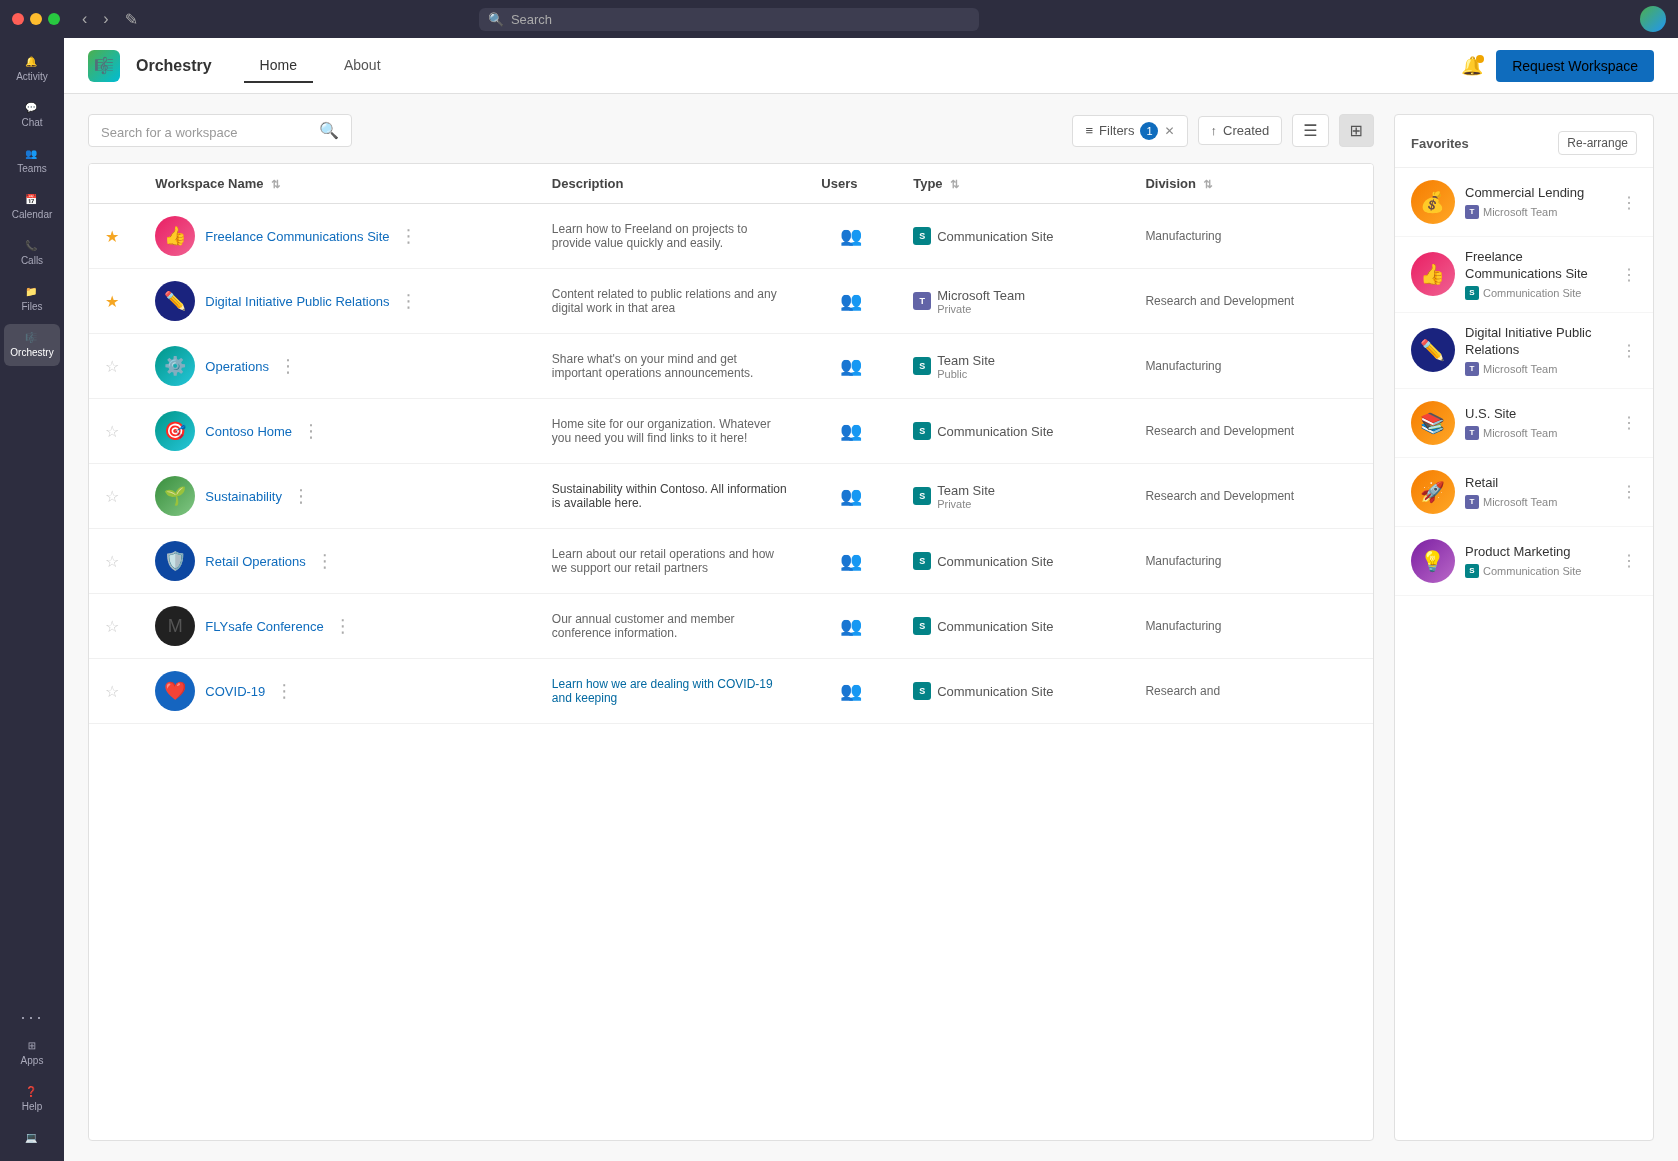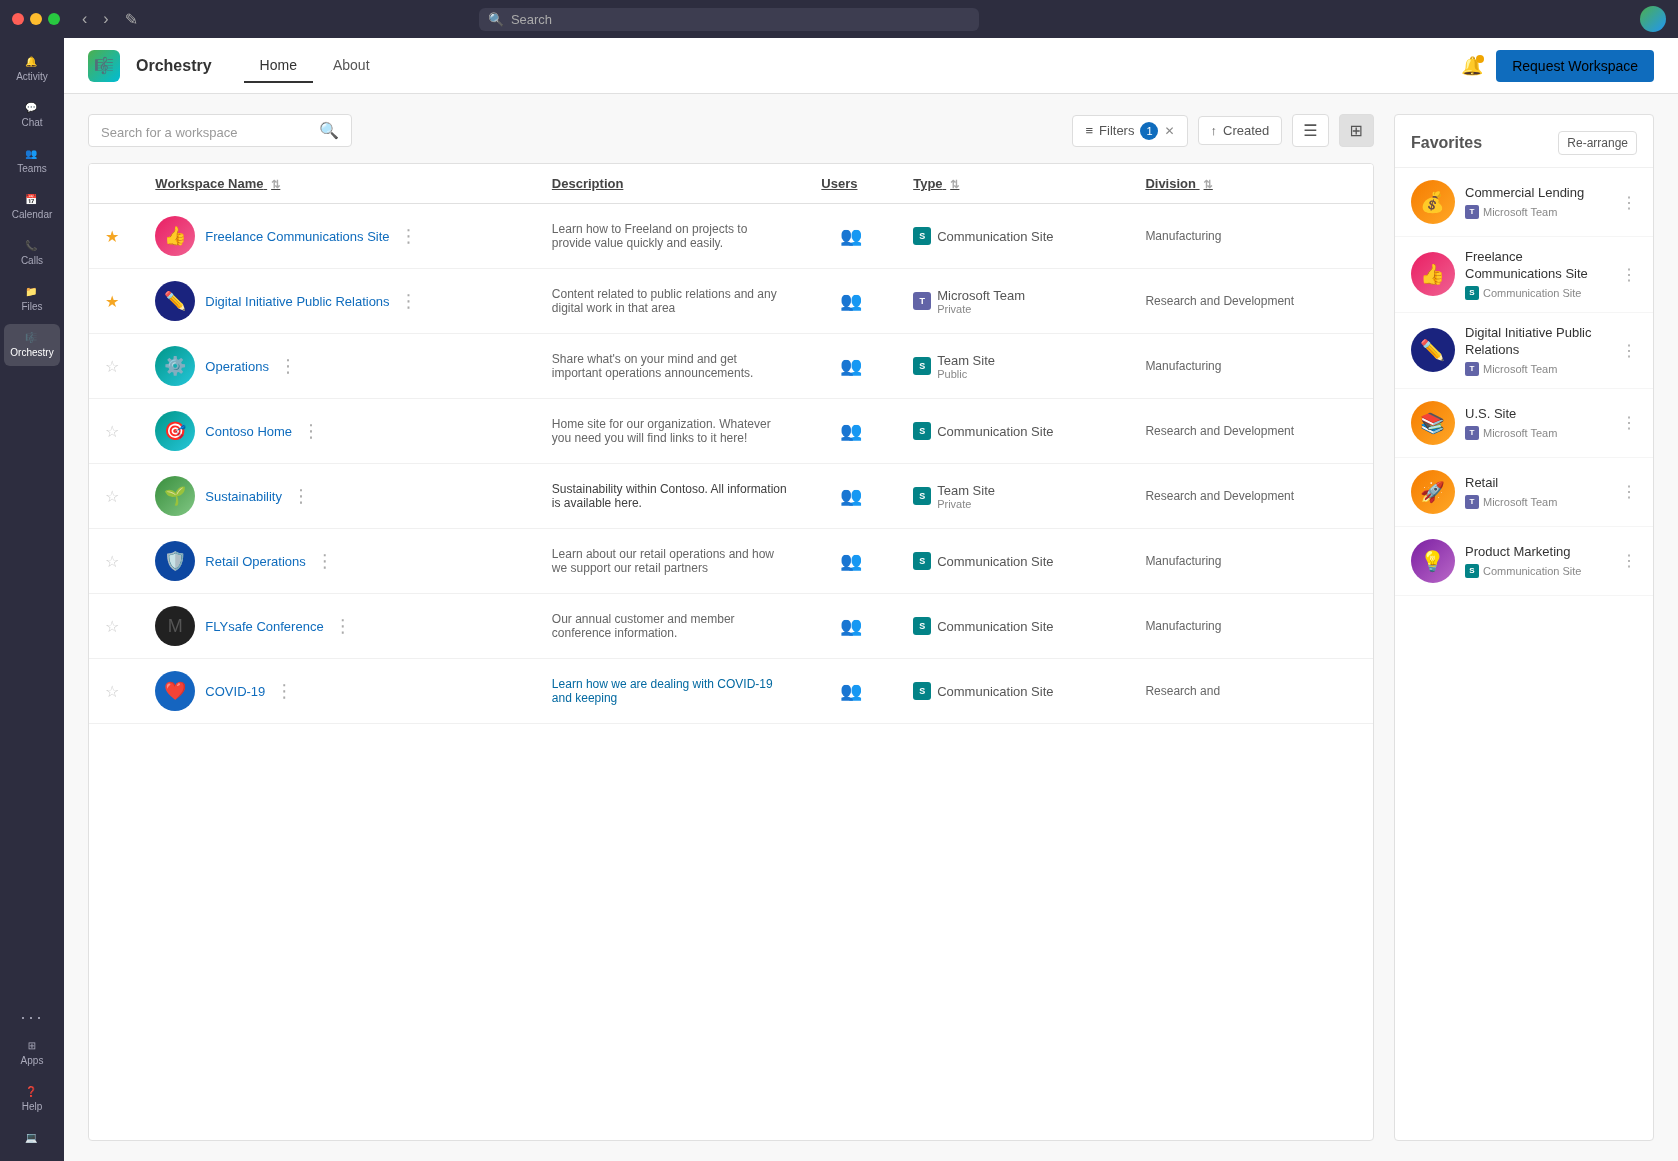--- a/index.html
+++ b/index.html
@@ -31,21 +31,21 @@
     .sidebar-spacer { flex: 1; }
     .sidebar-dots { color: #aab; font-size: 18px; letter-spacing: 2px; cursor: pointer; }
 
     
     .main { flex: 1; display: flex; flex-direction: column; overflow: hidden; background: #fff; }
 
     
     .app-header { background: #fff; border-bottom: 1px solid #e0e0e0; padding: 0 24px; display: flex; align-items: center; gap: 16px; height: 56px; flex-shrink: 0; }
     .app-logo { width: 32px; height: 32px; background: linear-gradient(135deg, #4CAF50, #00BCD4); border-radius: 6px; display: flex; align-items: center; justify-content: center; font-size: 16px; }
     .app-name { font-size: 16px; font-weight: 600; color: #333; }
-    .app-nav { display: flex; gap: 4px; margin-left: 16px; align-items: flex-end; }
+    .app-nav { display: flex; gap: 15px; margin-left: 16px; align-items: flex-end; }
     .app-nav-item { padding: 8px 16px; font-size: 14px; color: #555; cursor: pointer; border-bottom: 2px solid transparent; text-decoration: none; }
     .app-nav-item.active { color: #333; border-bottom: 2px solid #333; font-weight: 500; }
     .header-right { margin-left: auto; display: flex; align-items: center; gap: 12px; }
     .bell-btn { background: none; border: none; cursor: pointer; font-size: 18px; color: #555; position: relative; }
     .bell-dot { width: 8px; height: 8px; background: #f0a500; border-radius: 50%; position: absolute; top: 0; right: 0; }
     .request-btn { background: #0f6cbd; color: #000000; border: none; border-radius: 4px; padding: 8px 16px; font-size: 14px; font-weight: 500; cursor: pointer; }
 
     
     .tabs { background: #fff; border-bottom: 1px solid #e0e0e0; padding: 0 24px; display: flex; gap: 0; flex-shrink: 0; }
     .tab { padding: 12px 20px; font-size: 14px; color: #555; cursor: pointer; border-bottom: 2px solid transparent; }
@@ -66,40 +66,40 @@
     .filter-btn { display: flex; align-items: center; gap: 6px; background: #fff; border: 1px solid #ddd; border-radius: 4px; padding: 6px 12px; font-size: 13px; color: #555; cursor: pointer; }
     .filter-badge { background: #0f6cbd; color: #fff; border-radius: 50%; width: 18px; height: 18px; font-size: 11px; display: flex; align-items: center; justify-content: center; }
     .filter-x { font-size: 12px; color: #888; cursor: pointer; }
     .sort-btn { display: flex; align-items: center; gap: 6px; background: #fff; border: 1px solid #ddd; border-radius: 4px; padding: 6px 12px; font-size: 13px; color: #555; cursor: pointer; }
     .view-btn { background: #fff; border: 1px solid #ddd; border-radius: 4px; padding: 6px 10px; cursor: pointer; color: #555; font-size: 16px; }
     .view-btn.active { background: #e0e0e0; }
 
     
     .table-container { flex: 1; overflow-y: auto; background: #fff; border-radius: 4px; border: 1px solid #e0e0e0; }
     table { width: 100%; border-collapse: collapse; }
-    thead th { padding: 12px 16px; text-align: left; font-size: 13px; font-weight: 600; color: #444; border-bottom: 1px solid #e0e0e0; white-space: nowrap; background: #fff; position: sticky; top: 0; text-decoration: underline; }
+    thead th { padding: 12px 16px; text-align: left; font-size: 13px; font-weight: 600; color: #444; border-bottom: 1px solid #e0e0e0; white-space: nowrap; background: #fff; position: sticky; top: 0; }
     thead th .sort-icon { color: #aaa; margin-left: 4px; font-size: 11px; }
     tbody tr { border-bottom: 1px solid #f0f0f0; }
     td { padding: 12px 16px; font-size: 13px; color: #555; vertical-align: middle; }
     .workspace-name-cell { display: flex; align-items: center; gap: 10px; }
     .star { color: #f5a623; font-size: 16px; cursor: pointer; margin-right: 4px; }
     .star-empty { color: #ccc; font-size: 16px; cursor: pointer; margin-right: 4px; }
     .ws-icon { width: 40px; height: 40px; border-radius: 50%; flex-shrink: 0; display: flex; align-items: center; justify-content: center; overflow: hidden; }
     .ws-name { color: #0f6cbd; font-weight: 500; font-size: 13px; cursor: pointer; }
     .type-badge { display: flex; align-items: center; gap: 6px; }
     .type-text { font-size: 13px; color: #555; }
     .type-sub { font-size: 11px; color: #888; }
     .users-icon { font-size: 18px; color: #888; }
     .row-menu { color: #aaa; cursor: pointer; font-size: 18px; }
     .th-star { width: 20px; }
 
     
     .favorites { width: 260px; background: #fff; border-radius: 4px; border: 1px solid #e0e0e0; display: flex; flex-direction: column; flex-shrink: 0; overflow: hidden; }
     .favorites-header { display: flex; align-items: center; justify-content: space-between; padding: 16px 16px 12px; border-bottom: 1px solid #f0f0f0; }
-    .favorites-title { font-size: 16px; font-weight: 600; color: #555; }
+    .favorites-title { font-size: 13px; font-weight: 600; color: #555; }
     .rearrange-btn { font-size: 12px; color: #555; background: #fff; border: 1px solid #ddd; border-radius: 4px; padding: 4px 8px; cursor: pointer; }
     .fav-list { overflow-y: auto; flex: 1; }
     .fav-item { display: flex; align-items: center; gap: 10px; padding: 12px 16px; border-bottom: 1px solid #f5f5f5; }
     .fav-icon { width: 44px; height: 44px; border-radius: 50%; flex-shrink: 0; overflow: hidden; display: flex; align-items: center; justify-content: center; }
     .fav-info { flex: 1; }
     .fav-name { font-size: 13px; font-weight: 500; color: #333; line-height: 1.3; }
     .fav-type { display: flex; align-items: center; gap: 4px; margin-top: 3px; }
     .fav-type-text { font-size: 11px; color: #888; }
     .fav-menu { color: #aaa; cursor: pointer; font-size: 16px; }
 

